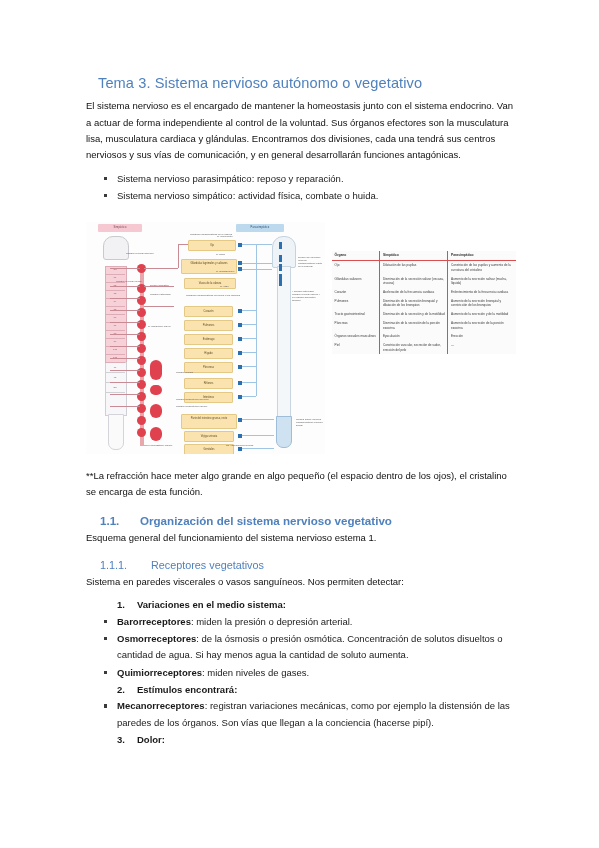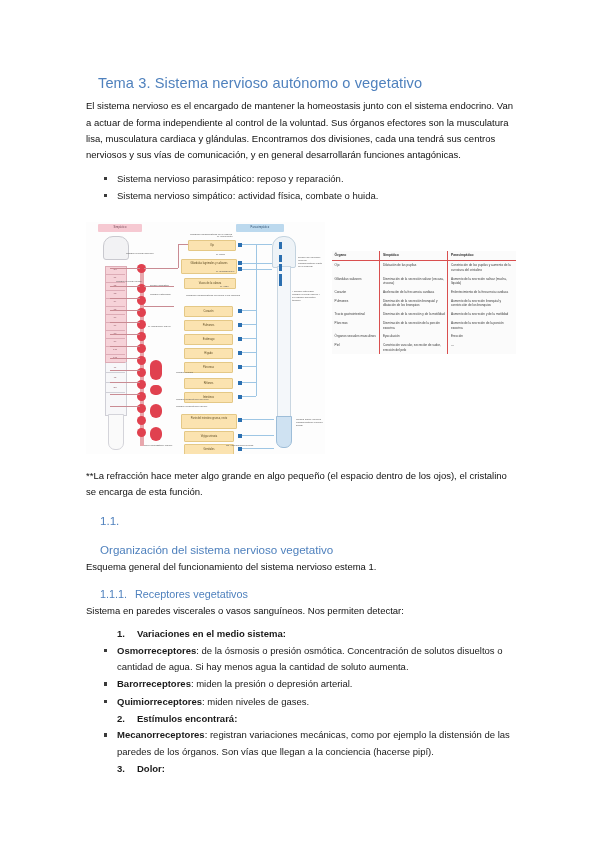--- a/index.html
+++ b/index.html
@@ -33,38 +33,37 @@
   h1.doc-title {
     font-size: 14.6px;
     font-weight: 400;
     color: #4f81bd;
     margin: 0 0 6px 12px;
     letter-spacing: 0.1px;
     line-height: 1.25;
   }
   h2.doc-h2 {
     font-size: 11.6px;
-    font-weight: 400;
+    font-weight: 700;
     color: #4f81bd;
     margin: 0;
     line-height: 1.3;
     display: flex;
     gap: 14px;
     padding-left: 14px;
-    flex-direction: column;
   }
   h2.doc-h2 .num { width: 26px; flex: none; }
   h3.doc-h3 {
     font-size: 10.8px;
     font-weight: 400;
     color: #4f81bd;
     margin: 0;
     line-height: 1.3;
     display: flex;
-    gap: 8px;
+    gap: 24px;
     padding-left: 14px;
   }
   h3.doc-h3 .num { flex: none; }
 
   
   p.body {
     font-size: 9.5px;
     line-height: 1.72;
     margin: 0;
     text-align: left;
@@ -523,24 +522,24 @@
     <div class="mixed">
 
       <ol class="numbered">
         <li>
           <span class="n">1.</span>
           <span>Variaciones en el medio sistema:</span>
         </li>
       </ol>
       <ul class="sq bold" style="margin-top:0">
         <li>
+          <span>Barorreceptores</span><span class="reg">: miden la presión o depresión arterial.</span>
+        </li>
+        <li>
           <span>Osmorreceptores</span><span class="reg">: de la ósmosis o presión osmótica. Concentración de solutos disueltos o cantidad de agua. Si hay menos agua la cantidad de soluto aumenta.</span>
-        </li>
-        <li>
-          <span>Barorreceptores</span><span class="reg">: miden la presión o depresión arterial.</span>
         </li>
         <li>
           <span>Quimiorreceptores</span><span class="reg">: miden niveles de gases.</span>
         </li>
       </ul>
 
       <ol class="numbered">
         <li>
           <span class="n">2.</span>
           <span>Estímulos encontrará:</span>

